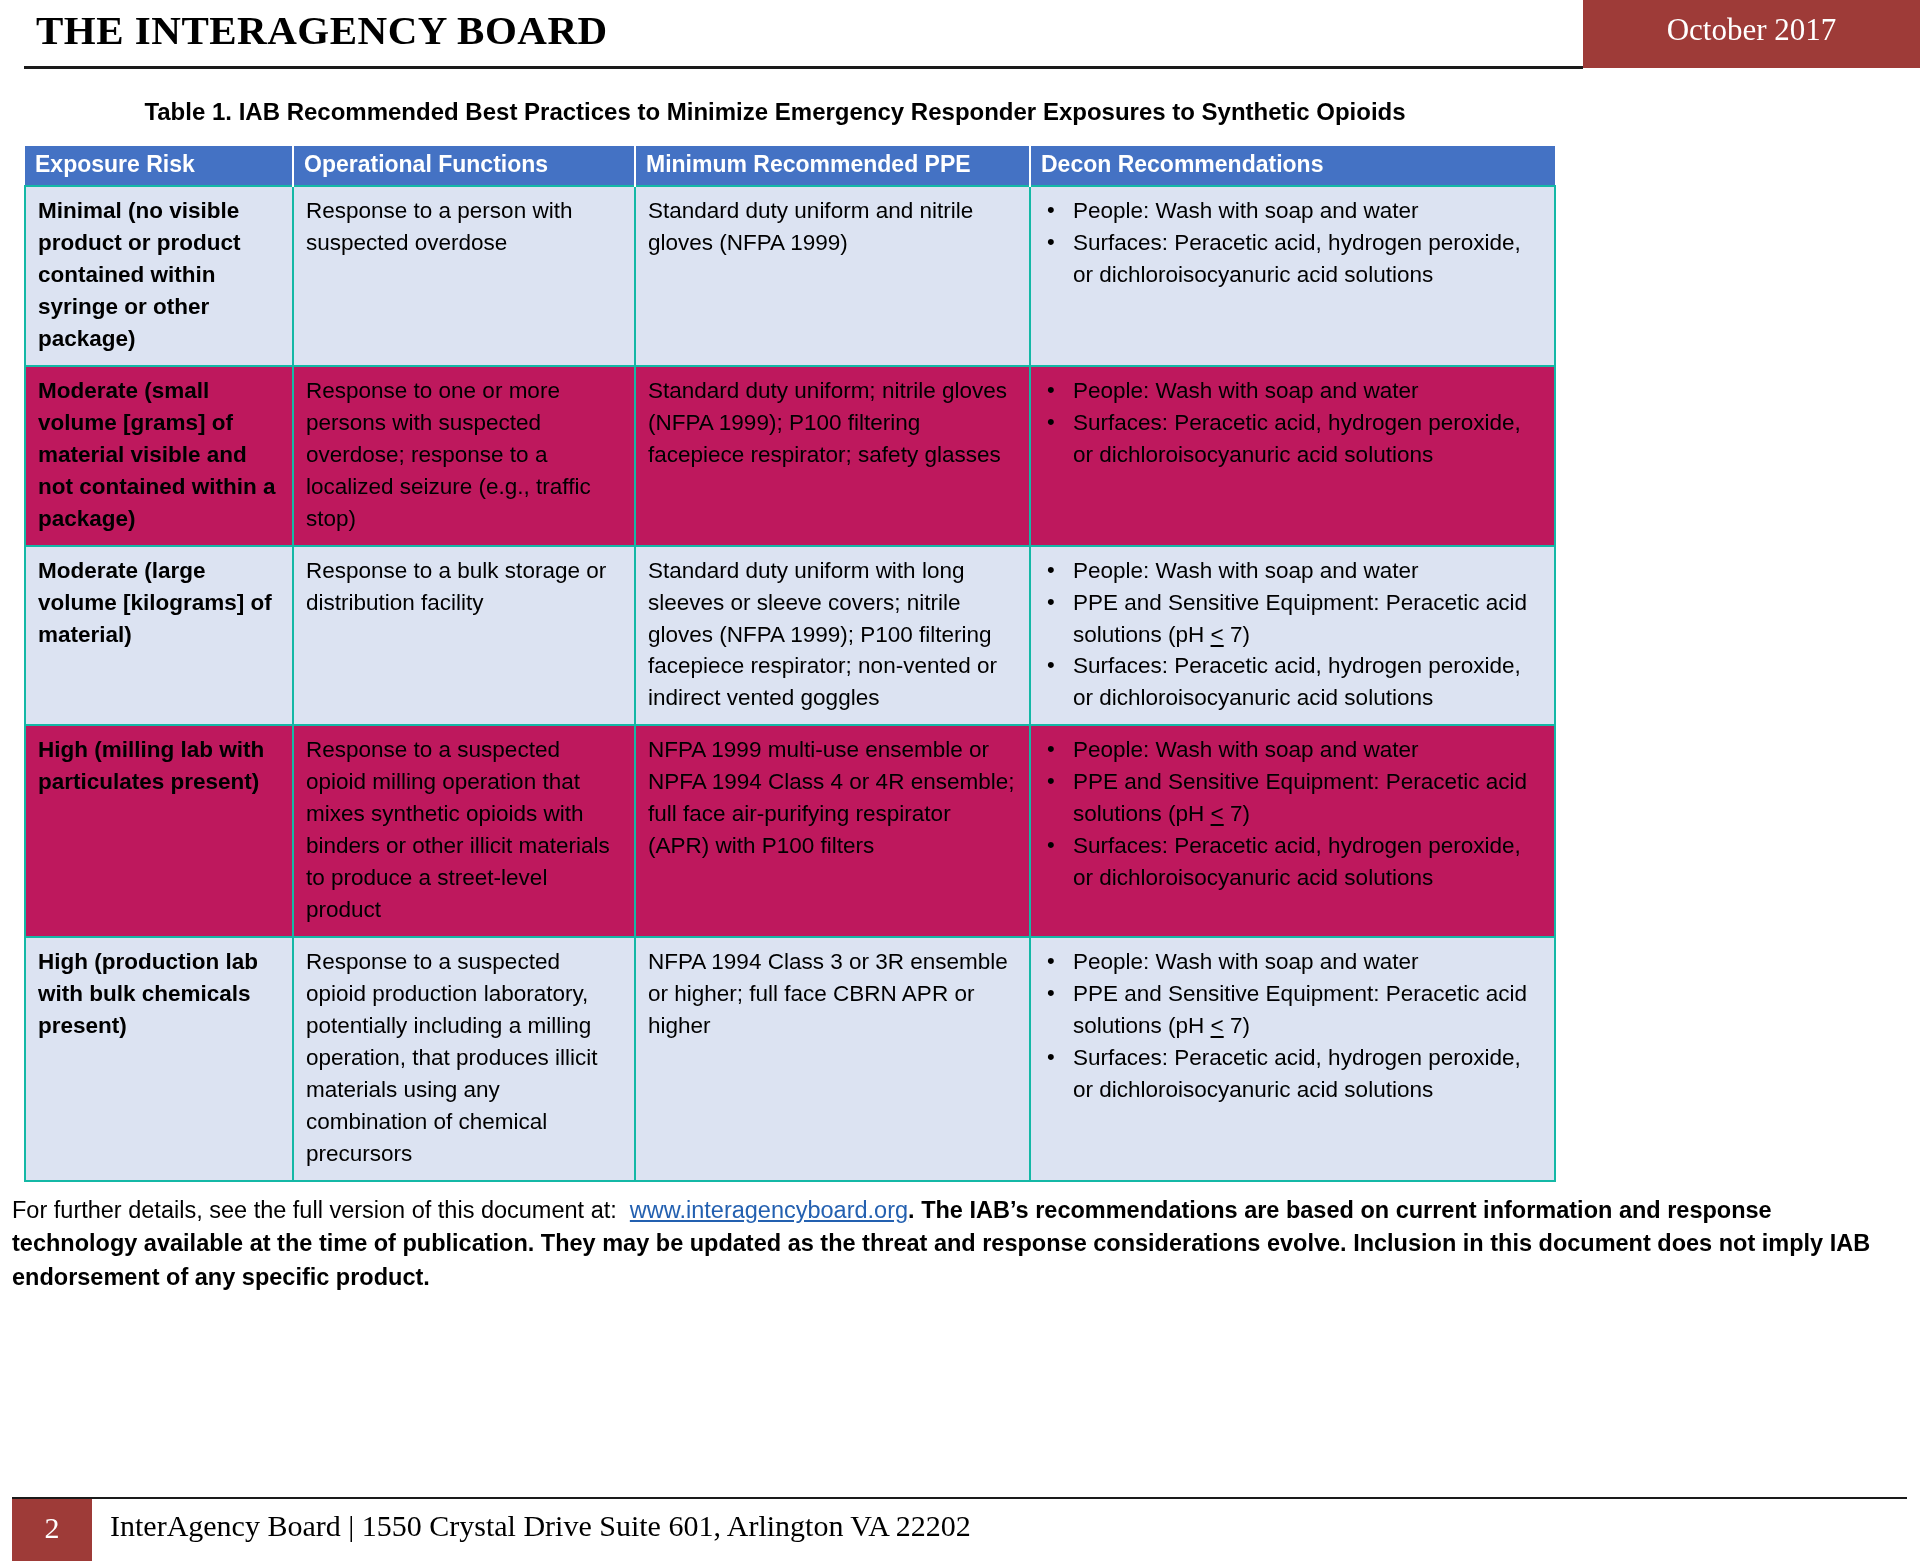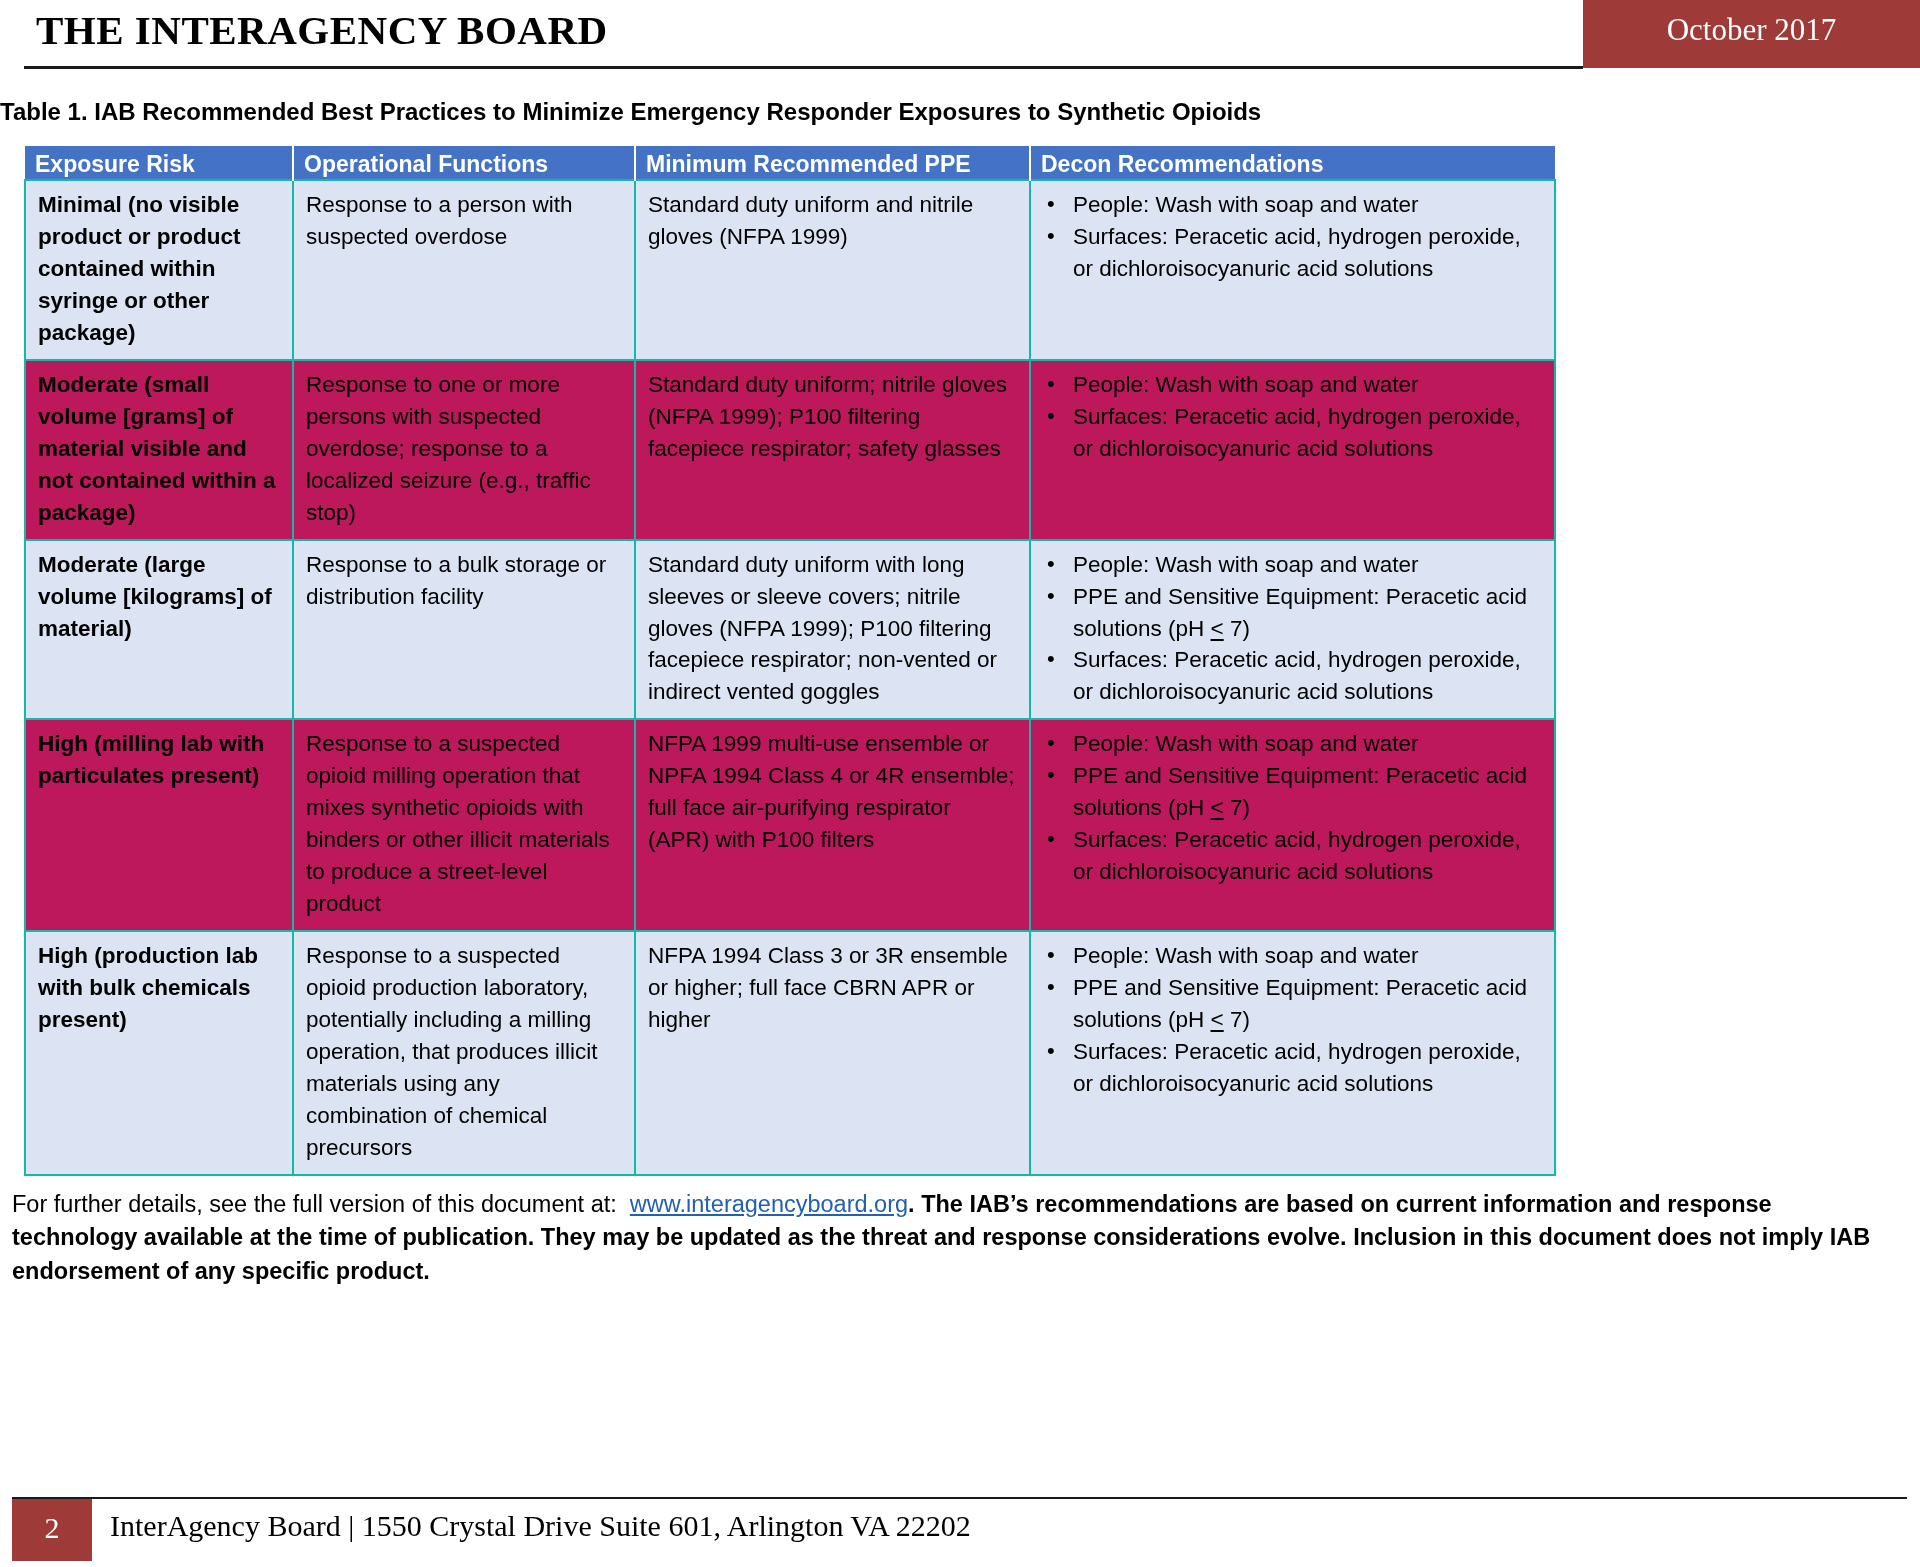--- a/index.html
+++ b/index.html
@@ -55,21 +55,21 @@
     left: 24px;
     top: 66px;
     width: 1559px;
     height: 3px;
     background: #1a1a1a;
   }
 
   
   .table-title {
     margin-top: 26px;
-    text-align: left;
+    text-align: center;
     padding-right: 370px;
     font-size: 24px;
     font-weight: bold;
     color: #000000;
   }
 
   
   .table-wrap {
     margin-top: 20px;
     padding-left: 24px;
@@ -83,21 +83,21 @@
   table.iab col.c2 { width: 342px; }
   table.iab col.c3 { width: 395px; }
   table.iab col.c4 { width: 525px; }
 
   table.iab thead th {
     background: #4472C4;
     color: #ffffff;
     font-size: 23px;
     font-weight: bold;
     text-align: left;
-    padding: 6px 10px 2px 10px;
+    padding: 6px 10px 8px 10px;
     border-right: 2px solid #ffffff;
     vertical-align: middle;
     line-height: 1.1;
   }
   table.iab thead th:last-child { border-right: none; }
 
   table.iab tbody td {
     vertical-align: top;
     font-size: 22.5px;
     line-height: 1.42;

